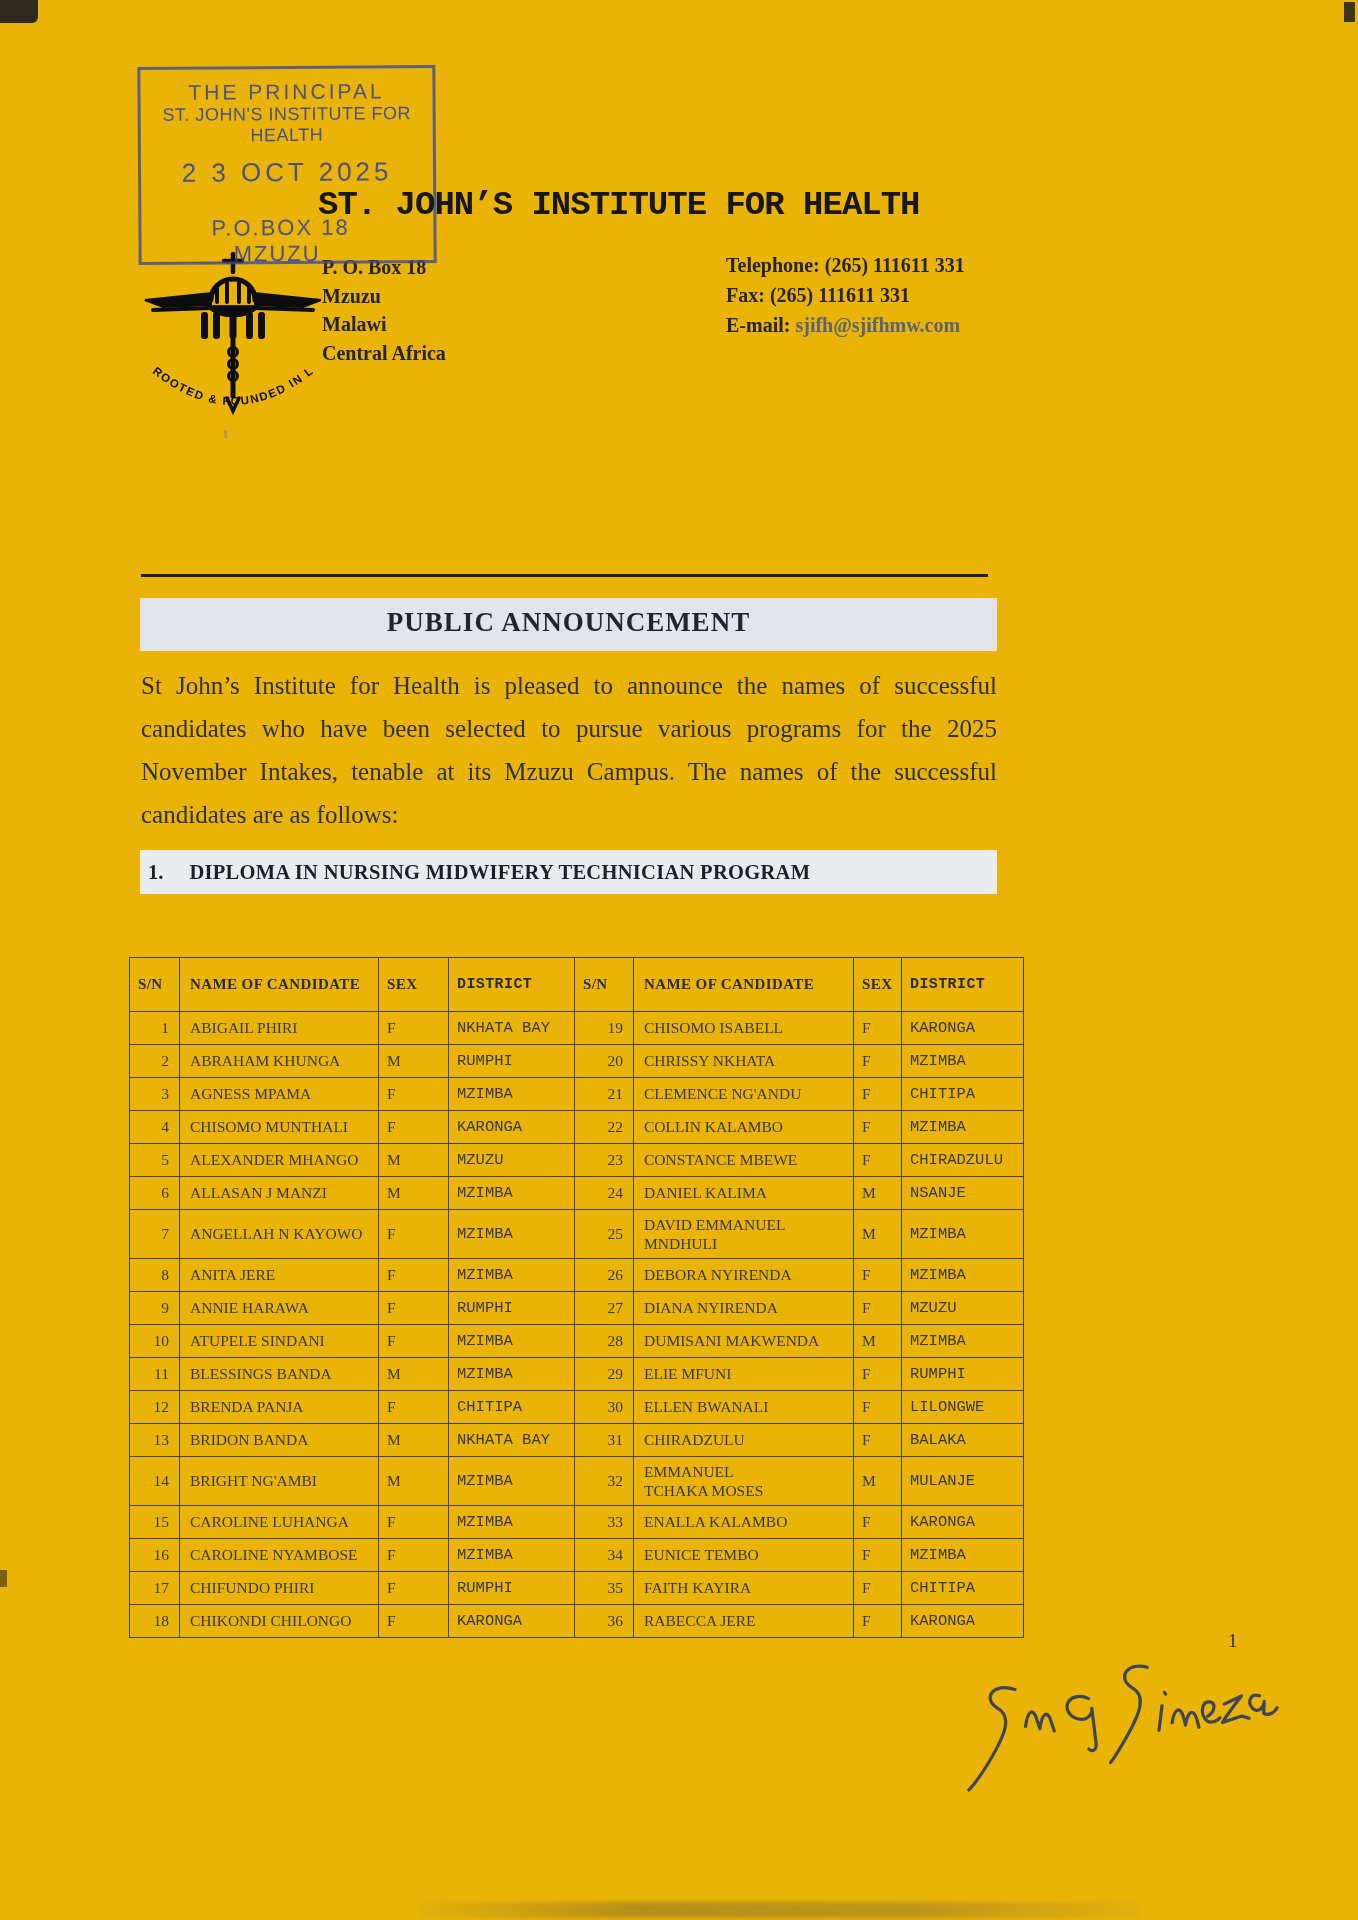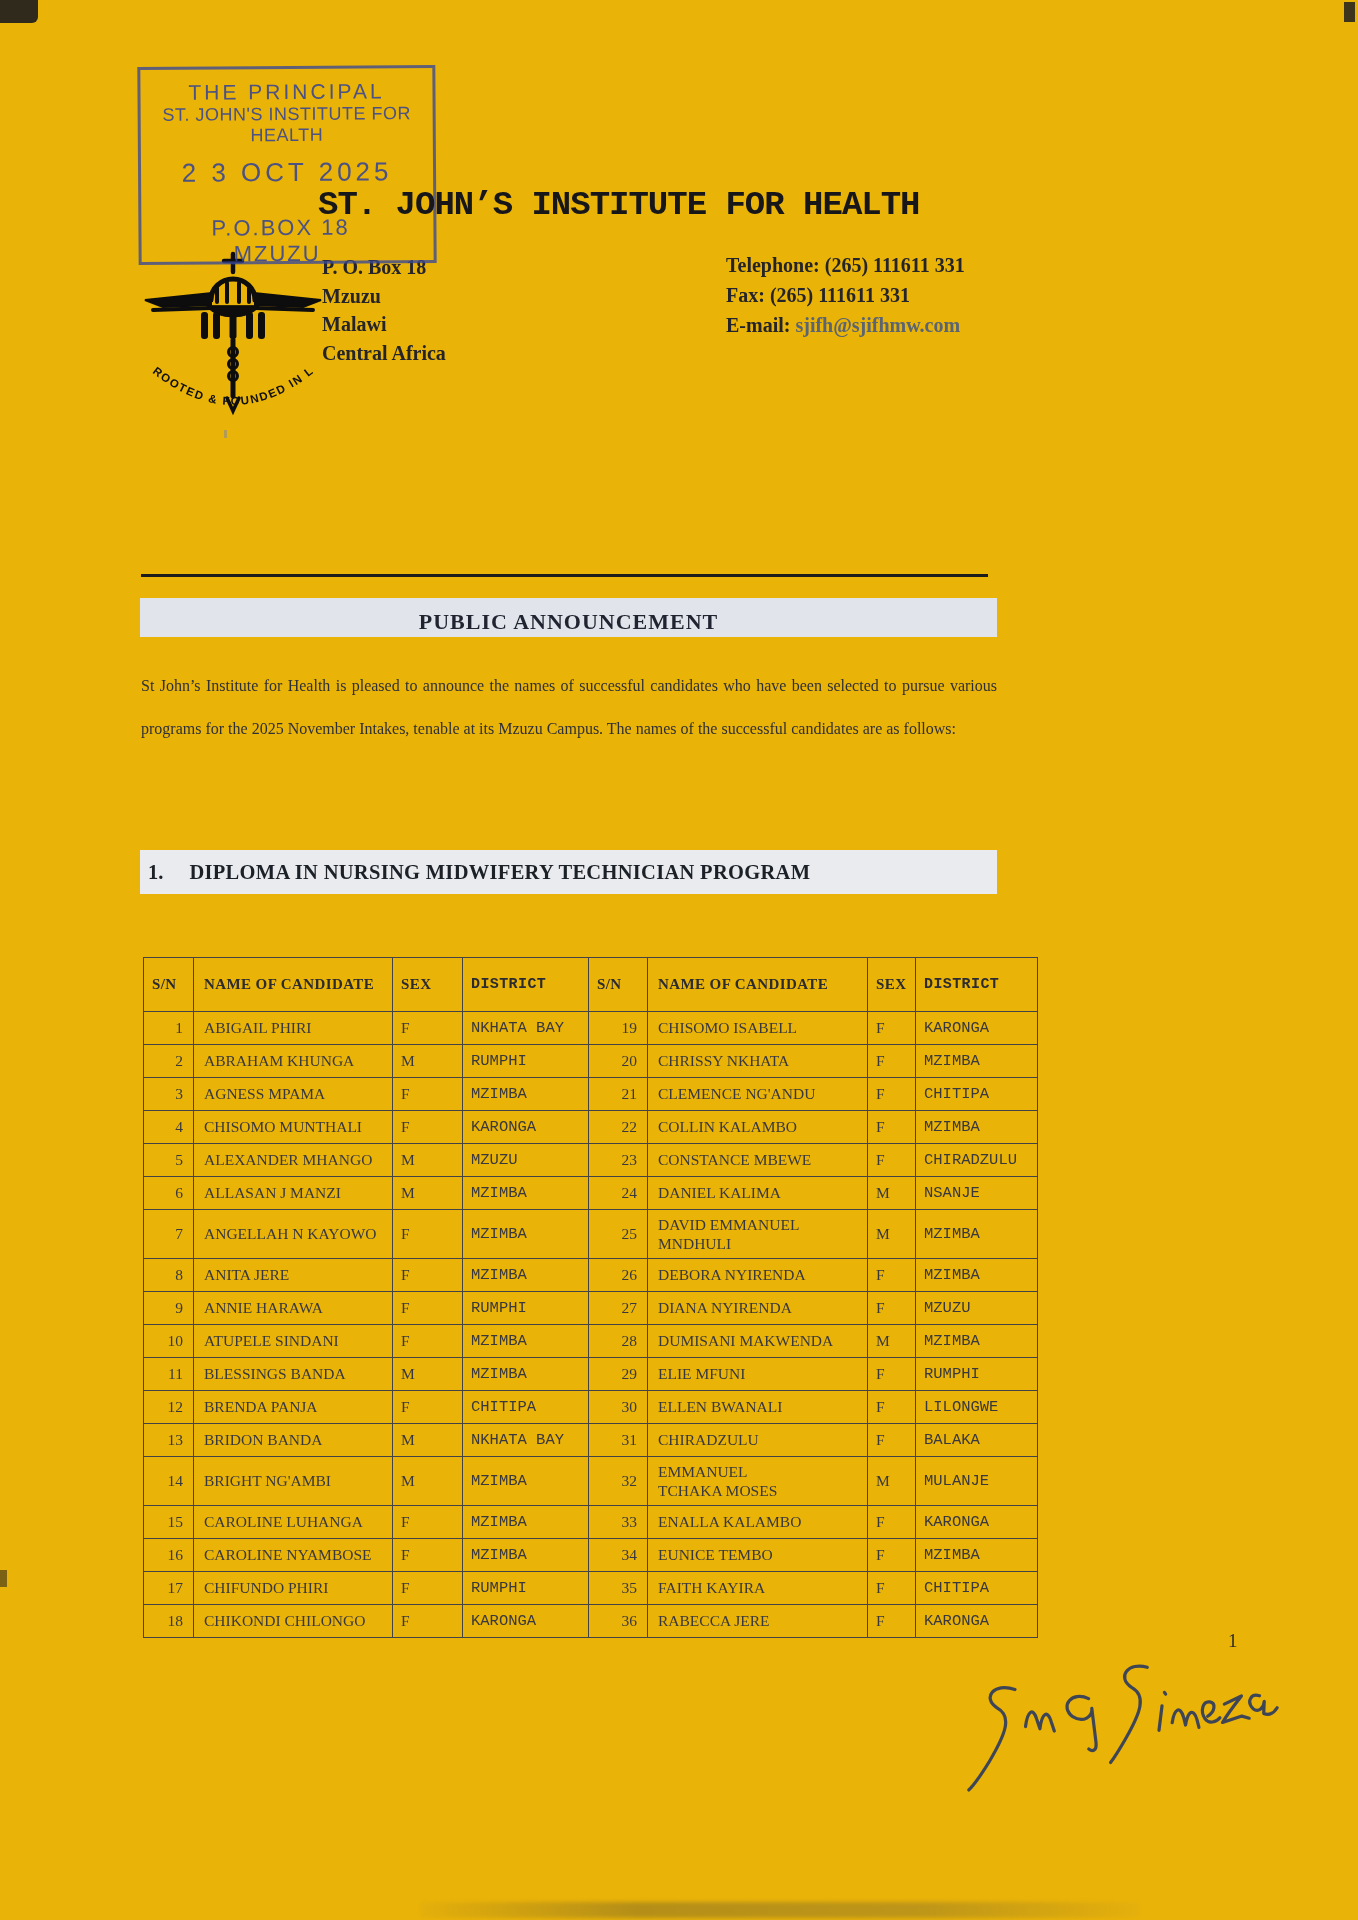--- a/index.html
+++ b/index.html
@@ -37,38 +37,38 @@
     font-family:Liberation Mono, monospace;font-weight:bold;
     font-size:34px;letter-spacing:-1px;color:#17171a;z-index:3;white-space:nowrap;
   }
   .logo{position:absolute;left:133px;top:248px;z-index:1;}
   .addr{position:absolute;left:322px;top:253px;font-weight:bold;font-size:20px;line-height:28.5px;color:#24242a;}
   .contact{position:absolute;left:726px;top:250px;font-weight:bold;font-size:20px;line-height:30px;color:#24242a;}
   .contact .email-link{color:#5a6472;font-weight:bold;}
   
   .top-rule{position:absolute;left:141px;top:574px;width:847px;height:3px;background:#1c1c1c;}
   .announce-bar{
-    position:absolute;left:140px;top:598px;width:857px;height:39px;
+    position:absolute;left:140px;top:598px;width:857px;height:53px;
     background:#e1e4eb;text-align:center;line-height:48px;
-    font-weight:bold;font-size:22px;letter-spacing:1px;color:#1f2430;
+    font-weight:bold;font-size:27px;letter-spacing:1px;color:#1f2430;
   }
   .body-par{
     position:absolute;left:141px;top:664px;width:856px;
-    font-size:16px;line-height:43px;text-align:justify;color:#2f3038;
+    font-size:25px;line-height:43px;text-align:justify;color:#2f3038;
   }
   .section-bar{
     position:absolute;left:140px;top:850px;width:857px;height:44px;
     background:#e9ebef;font-weight:bold;font-size:20.5px;color:#1c2128;
     line-height:45px;
     font-family:Liberation Serif, serif;
   }
   .section-bar .num{padding-left:8px;}
   .section-bar .ttl{padding-left:26px;letter-spacing:.3px;}
   
-  .tbl-wrap{position:absolute;left:143px;top:957px;}
+  .tbl-wrap{position:absolute;left:129px;top:957px;}
   table.cand{border-collapse:collapse;table-layout:fixed;width:894px;
     font-size:15.5px;color:#38383e;}
   table.cand th, table.cand td{border:1.6px solid #434347;overflow:hidden;}
   table.cand thead tr{height:54px;}
   table.cand thead th{
     font-size:15px;font-weight:bold;text-align:left;letter-spacing:.4px;color:#2b2b31;
   }
   table.cand tbody tr{height:33px;}
   td.sn{text-align:right;padding-right:10px;}
   th.sn-h{padding-left:8px;}

